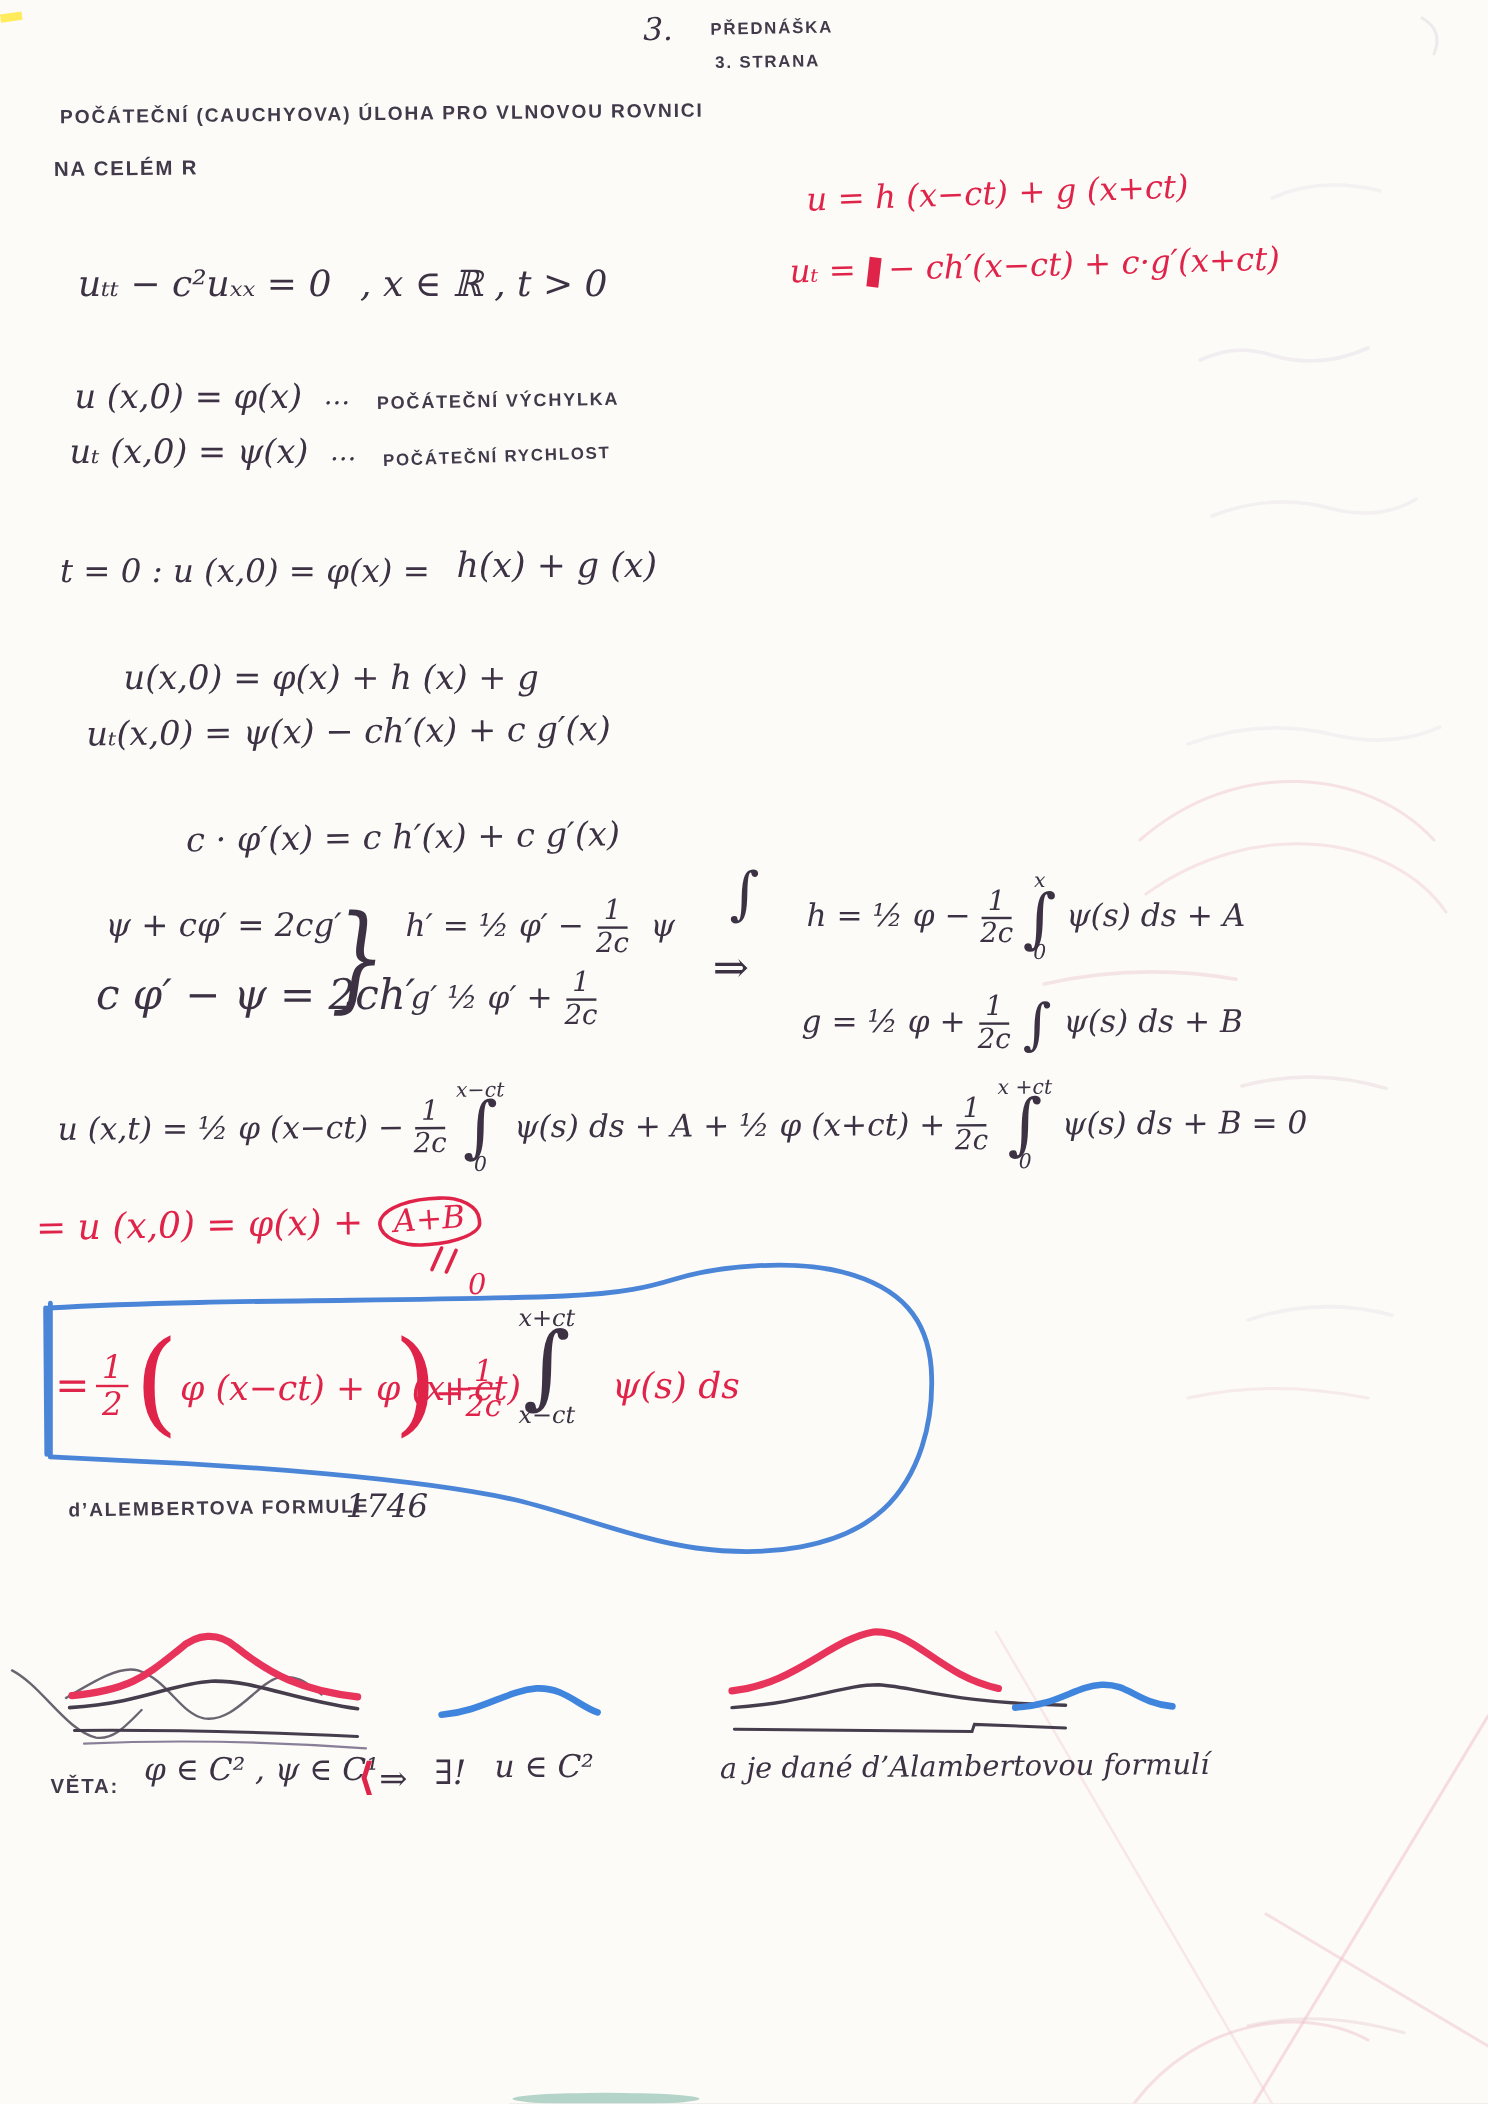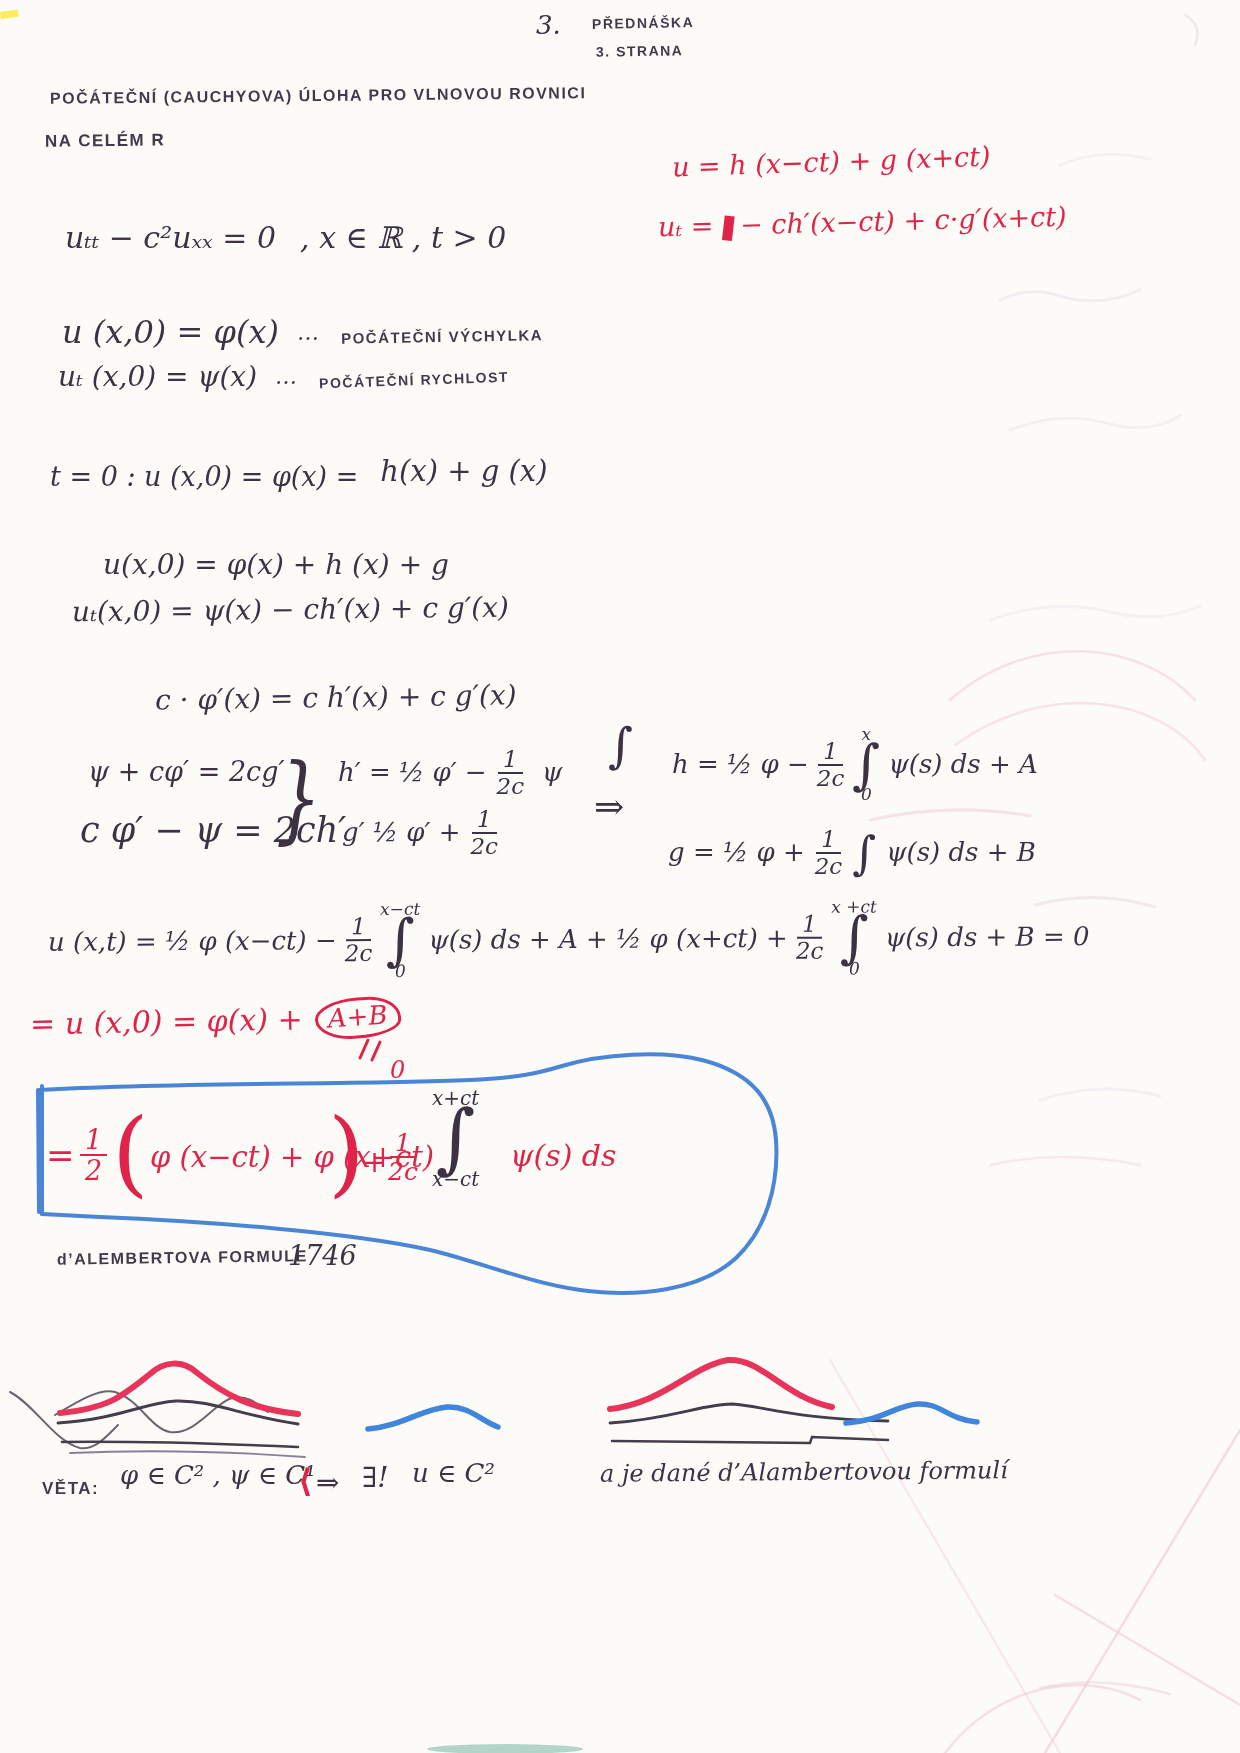--- a/index.html
+++ b/index.html
@@ -113,21 +113,21 @@
     <span class="scribble">▮</span>
     <span>− ch′(x−ct) + c·g′(x+ct)</span>
   </div>
 
   <div class="line row hw" style="left:65px;top:222px;font-size:30px;gap:24px;">
     <span>uₜₜ − c²uₓₓ  = 0</span>
     <span>,     x ∈ ℝ , t &gt; 0</span>
   </div>
 
   <div class="line row" style="left:62px;top:316px;gap:18px;">
-    <span class="hw" style="font-size:32px;">u (x,0)  = φ(x)</span>
+    <span class="hw" style="font-size:28px;">u (x,0)  = φ(x)</span>
     <span class="hw dots" style="font-size:22px;">…</span>
     <span class="caps" style="font-size:15px;padding-top:8px;transform:rotate(-1deg);">POČÁTEČNÍ   VÝCHYLKA</span>
   </div>
   <div class="line row" style="left:58px;top:362px;gap:18px;">
     <span class="hw" style="font-size:28px;">uₜ (x,0) = ψ(x)</span>
     <span class="hw dots" style="font-size:22px;">…</span>
     <span class="caps" style="font-size:14px;padding-top:8px;transform:rotate(-2deg);">POČÁTEČNÍ   RYCHLOST</span>
   </div>
 
   <div class="line row hw" style="left:50px;top:462px;font-size:27px;gap:22px;text-align:right;">

